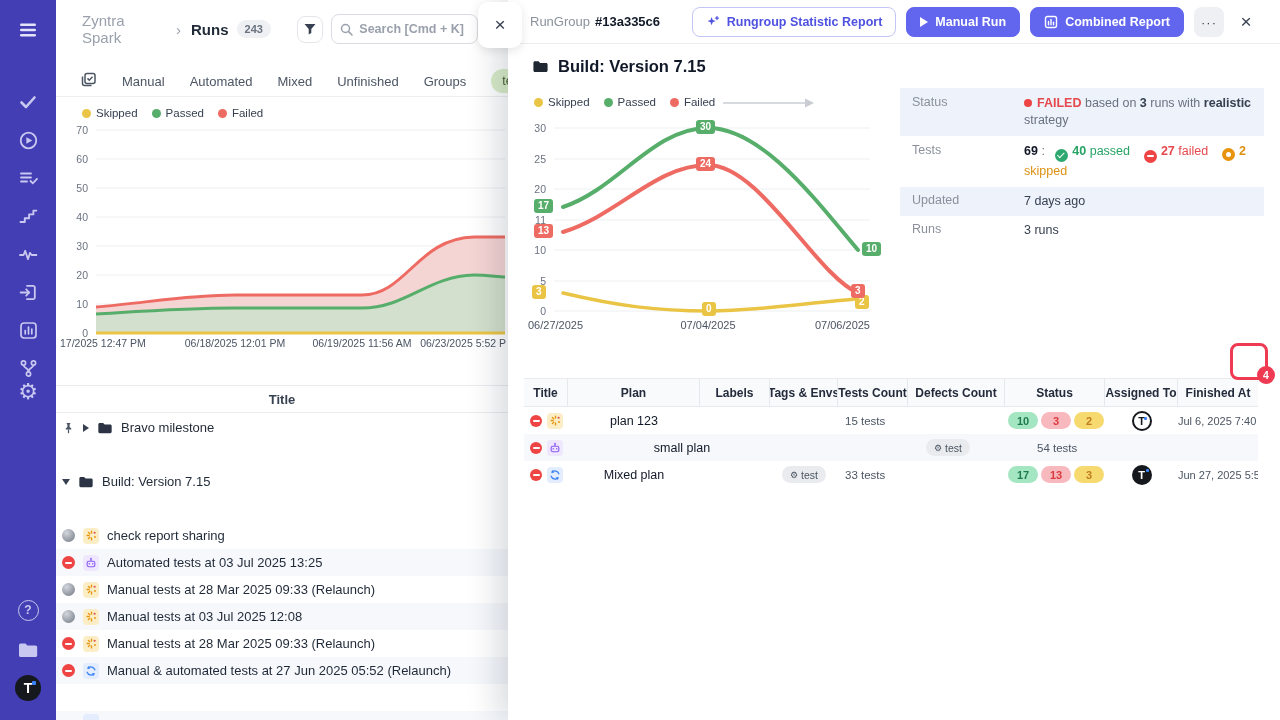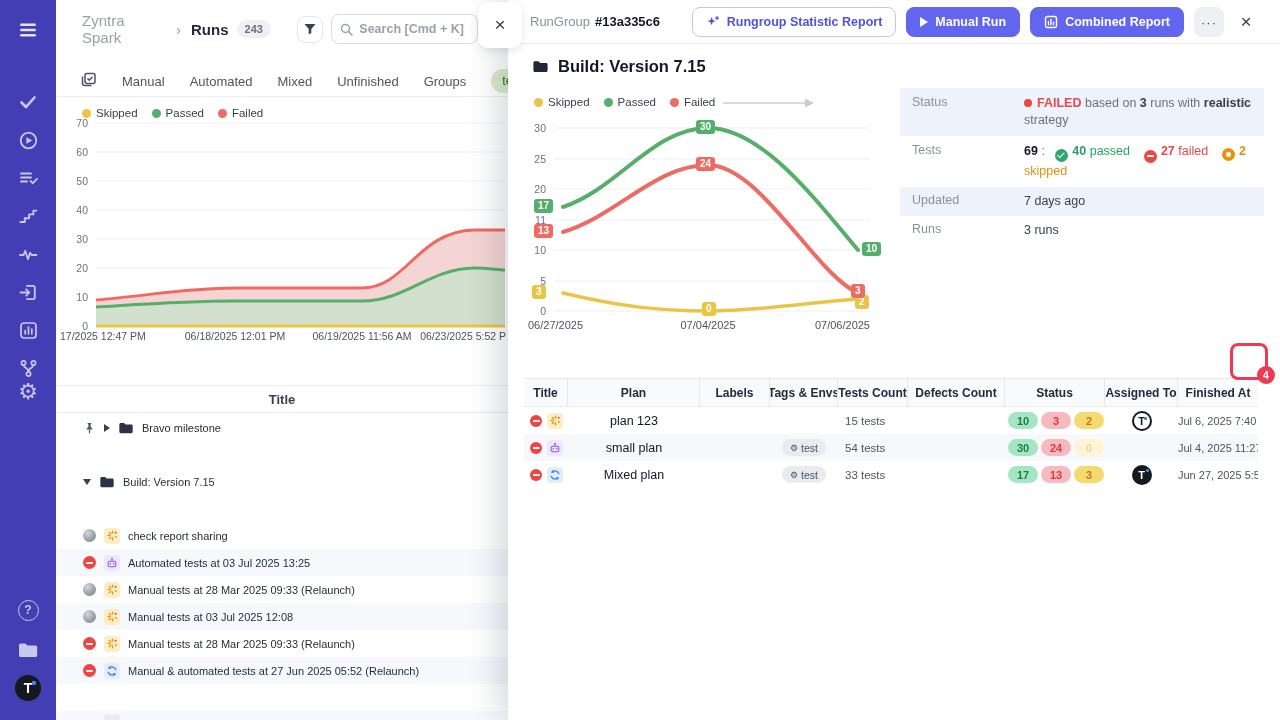--- a/index.html
+++ b/index.html
@@ -26,26 +26,26 @@
 
   .tabs-row { position:absolute; left:0; top:66px; width:452px; height:31px; display:flex; align-items:center; gap:25px; padding-left:24px; border-bottom:1px solid #eceef1; }
   .tab { font-size:13px; color:#4b5563; cursor:pointer; white-space:nowrap; }
   .tab-pill { background:#d9edca; color:#44622e; border-radius:13px; padding:5px 11px; font-size:12.5px; white-space:nowrap; }
 
   .legend-row { position:absolute; display:flex; gap:14px; align-items:center; }
   .legend-item { display:flex; align-items:center; gap:5px; font-size:11.5px; color:#374151; }
   .dot { width:9px; height:9px; border-radius:50%; display:inline-block; }
   .dot-y { background:#eac545; } .dot-g { background:#57ae6b; } .dot-r { background:#ee6b63; }
 
-  .lchart { position:absolute; left:0; top:92px; width:452px; height:260px; }
+  .lchart { position:absolute; left:0; top:99px; width:452px; height:260px; }
   .ytickL { position:absolute; left:4px; width:28px; text-align:right; font-size:10.5px; color:#6b7280; }
   .xlabL { position:absolute; top:238px; font-size:10.5px; color:#4b5563; white-space:nowrap; }
 
   .ltable-head { position:absolute; left:0; top:385px; width:452px; height:28px; border-top:1px solid #e9ebef; border-bottom:1px solid #e9ebef; display:flex; align-items:center; justify-content:center; font-size:13px; font-weight:bold; color:#374151; background:#fff; }
-  .lrow { position:absolute; left:0; width:452px; height:27px; display:flex; align-items:center; padding-left:27px; gap:8px; font-size:11px; color:#1f2937; cursor:pointer; }
+  .lrow { position:absolute; left:0; width:452px; height:27px; display:flex; align-items:center; padding-left:6px; gap:8px; font-size:13px; color:#1f2937; cursor:pointer; }
   .lrow.alt { background:#f6f8fc; }
   .caret-r { width:0; height:0; border-left:6px solid #374151; border-top:4.5px solid transparent; border-bottom:4.5px solid transparent; }
   .caret-d { width:0; height:0; border-top:6px solid #374151; border-left:4.5px solid transparent; border-right:4.5px solid transparent; }
   .st-failed { width:13px; height:13px; border-radius:50%; background:#ef4444; position:relative; flex:none; }
   .st-failed::after { content:""; position:absolute; left:3px; top:5.5px; width:7px; height:2px; background:#fff; border-radius:1px; }
   .st-finished { width:13px; height:13px; border-radius:50%; background:radial-gradient(circle at 35% 30%, #d3d7dd, #6f7680); flex:none; }
   .type-ic { width:16px; height:16px; border-radius:4px; display:flex; align-items:center; justify-content:center; flex:none; }
   .ti-manual { background:#fbeec6; }
   .ti-auto { background:#efe7fd; }
   .ti-mixed { background:#e3edfd; }
@@ -94,21 +94,21 @@
   .dv-btn { height:27px; border:1px solid #e2e5ea; border-radius:6px; background:#fff; display:flex; align-items:center; gap:6px; padding:0 10px; font-size:12px; color:#374151; cursor:pointer; }
   .sl2-btn { width:28px; height:28px; display:flex; align-items:center; justify-content:center; background:#fff; border-radius:6px; cursor:pointer; }
   .anno-box { position:absolute; left:722px; top:343px; width:38px; height:37px; border:3px solid #ee3a52; border-radius:8px; z-index:20; pointer-events:none; }
   .anno-badge { position:absolute; left:749px; top:366px; width:18px; height:18px; border-radius:50%; background:#ee3a52; color:#fff; font-size:10.5px; font-weight:bold; display:flex; align-items:center; justify-content:center; z-index:21; }
 
   .ov-table { position:absolute; left:16px; top:378px; width:734px; }
   .ot-head { display:flex; height:29px; background:#f8fafc; border-top:1px solid #e8eaee; border-bottom:1px solid #e8eaee; }
   .ot-h { display:flex; align-items:center; justify-content:center; font-size:12px; font-weight:bold; color:#242b3b; border-right:1px solid #e5e8ec; white-space:nowrap; overflow:hidden; }
   .ot-h:last-child { border-right:none; }
   .ot-row { display:flex; height:27px; align-items:center; cursor:pointer; }
-  .ot-row.alt { background:#f6f8fc; }
+  .ot-row.alt { background:#f6f8fc;gap:48px; }
   .c-title { width:44px; display:flex; align-items:center; gap:5px; padding-left:6px; flex:none; }
   .c-plan { width:132px; text-align:center; font-size:12.5px; color:#111827; flex:none; }
   .c-labels { width:70px; flex:none; }
   .c-tags { width:68px; display:flex; justify-content:center; flex:none; }
   .c-tests { width:70px; font-size:11.5px; color:#4b5563; padding-left:7px; flex:none; }
   .c-defects { width:97px; flex:none; }
   .c-status { width:100px; display:flex; gap:3px; padding-left:3px; flex:none; }
   .c-assigned { width:73px; display:flex; justify-content:center; flex:none; }
   .c-finished { width:80px; font-size:11px; color:#4b5563; white-space:nowrap; overflow:hidden; flex:none; }
   .chip { background:#e9ebee; border-radius:9px; height:17px; display:flex; align-items:center; gap:3px; padding:0 8px; font-size:10.5px; color:#4b5563; }

